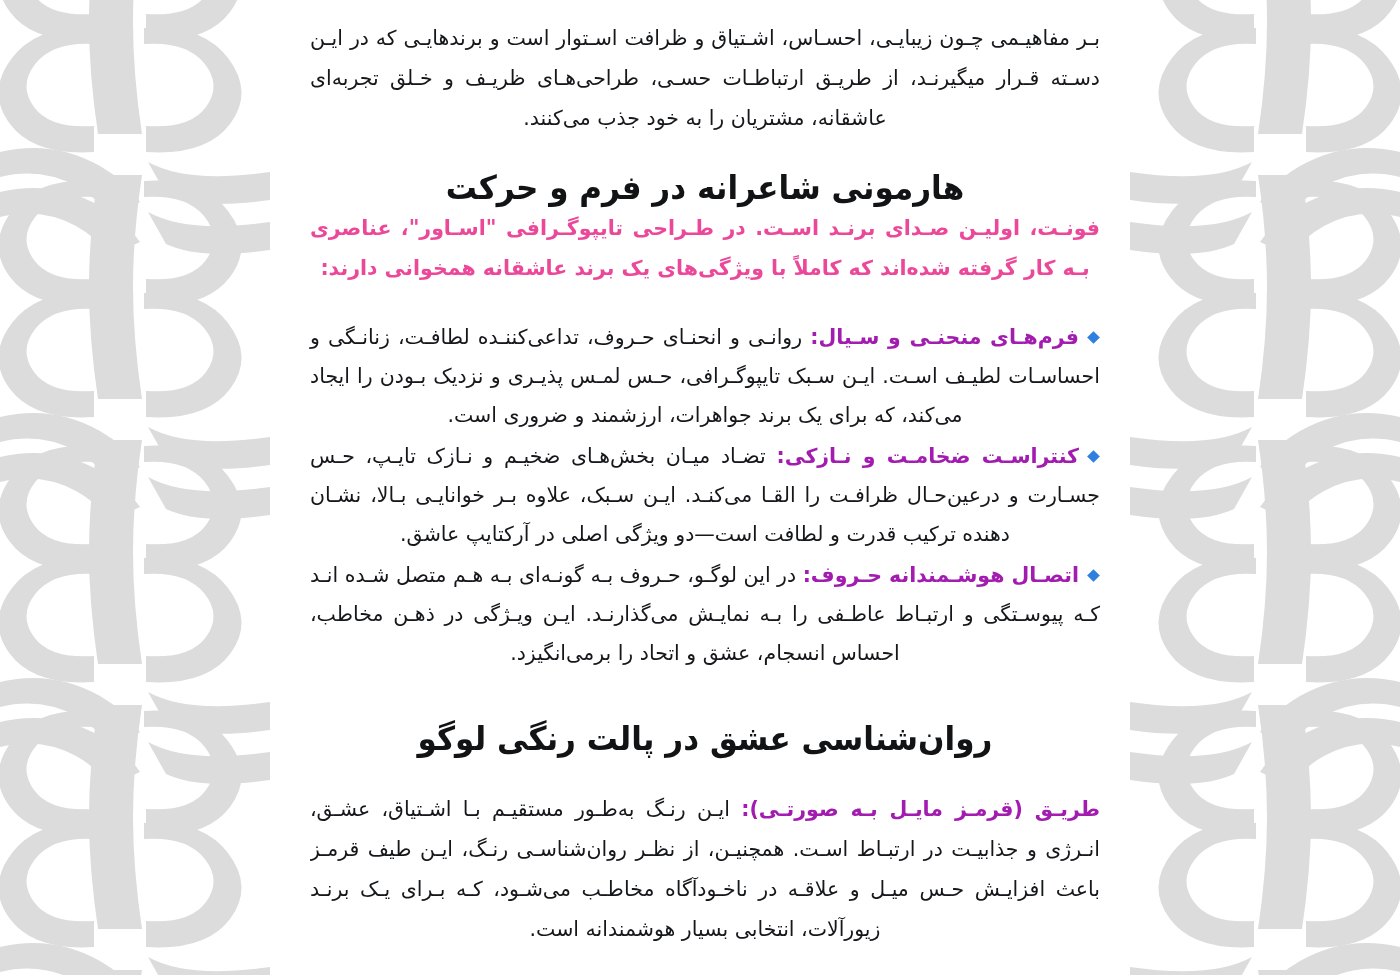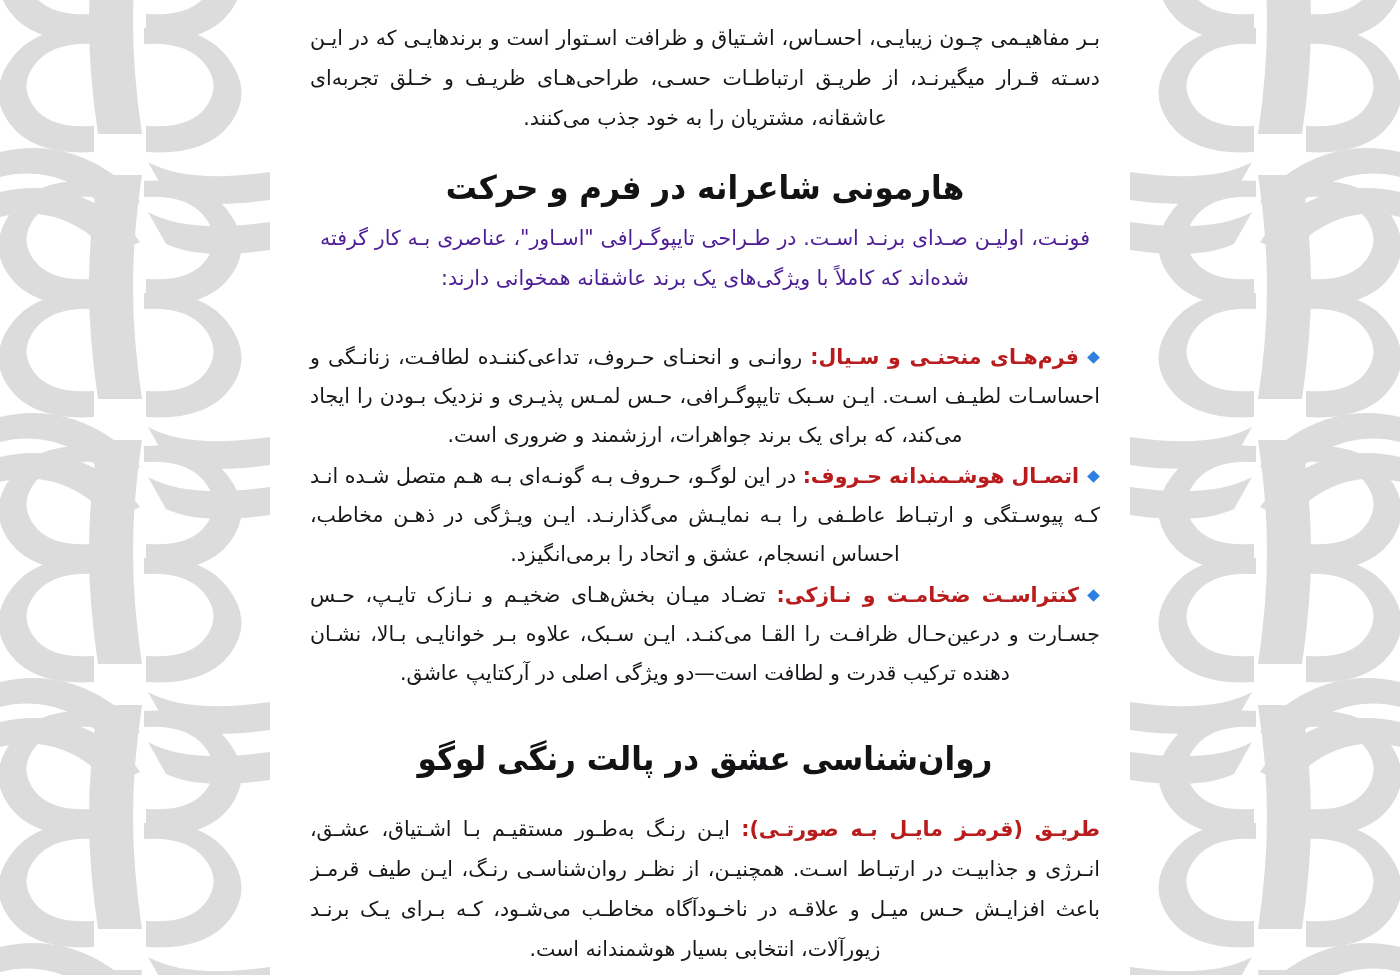--- a/index.html
+++ b/index.html
@@ -61,27 +61,27 @@
     color: #121315;
     text-align: center;
     margin: 0;
     letter-spacing: -0.9px;
     transform: scaleX(0.94);
     transform-origin: center;
     white-space: nowrap;
   }
 
   .intro {
-    font-weight: 400;
+    font-weight: 700;
     font-size: 20.5px;
     line-height: 40px;
-    color: #4c1d95;
+    color: #ec4899;
     text-align: justify;
     text-align-last: center;
-    margin: 10px;
+    margin: 0;
   }
 
   
   ul.bullets {
     list-style: none;
     margin: 0;
     padding: 0;
   }
   ul.bullets li {
     position: relative;
@@ -98,21 +98,21 @@
     width: 9px;
     height: 9px;
     background: #2f7fe0;
     transform: rotate(45deg);
     margin-left: 10px;
     margin-right: 2px;
     vertical-align: 2px;
   }
   .b-term {
     font-weight: 800;
-    color: #b91c1c;
+    color: #a21caf;
   }
 
   .spacer-sm { height: 18px; }
   .spacer-md { height: 30px; }
   .spacer-lg { height: 44px; }
 
   
   .clipped {
     overflow: hidden;
   }
@@ -177,25 +177,25 @@
 
     <p class="intro">فونـت، اولیـن صـدای برنـد اسـت. در طـراحی تایپوگـرافی "اسـاور"، عناصری بـه کار گرفته شده‌اند که کاملاً با ویژگی‌های یک برند عاشقانه همخوانی دارند:</p>
 
     <div class="spacer-md"></div>
 
     <ul class="bullets">
       <li>
         <span class="bullet-mark"></span><span class="b-term">فرم‌هـای منحنـی و سـیال:</span><span> روانـی و انحنـای حـروف، تداعی‌کننـده لطافـت، زنانـگی و احساسـات لطیـف اسـت. ایـن سـبک تایپوگـرافی، حـس لمـس پذیـری و نزدیک بـودن را ایجاد می‌کند، که برای یک برند جواهرات، ارزشمند و ضروری است.</span>
       </li>
       <li>
+        <span class="bullet-mark"></span><span class="b-term">کنتراسـت ضخامـت و نـازکی:</span><span> تضـاد میـان بخش‌هـای ضخیـم و نـازک تایـپ، حـس جسـارت و درعین‌حـال ظرافـت را القـا می‌کنـد. ایـن سـبک، علاوه بـر خوانایـی بـالا، نشـان دهنده ترکیب قدرت و لطافت است—دو ویژگی اصلی در آرکتایپ عاشق.</span>
+      </li>
+      <li>
         <span class="bullet-mark"></span><span class="b-term">اتصـال هوشـمندانه حـروف:</span><span> در این لوگـو، حـروف بـه گونـه‌ای بـه هـم متصل شـده انـد کـه پیوسـتگی و ارتبـاط عاطـفی را بـه نمایـش می‌گذارنـد. ایـن ویـژگی در ذهـن مخاطب، احساس انسجام، عشق و اتحاد را برمی‌انگیزد.</span>
       </li>
-      <li>
-        <span class="bullet-mark"></span><span class="b-term">کنتراسـت ضخامـت و نـازکی:</span><span> تضـاد میـان بخش‌هـای ضخیـم و نـازک تایـپ، حـس جسـارت و درعین‌حـال ظرافـت را القـا می‌کنـد. ایـن سـبک، علاوه بـر خوانایـی بـالا، نشـان دهنده ترکیب قدرت و لطافت است—دو ویژگی اصلی در آرکتایپ عاشق.</span>
-      </li>
     </ul>
 
     <div class="spacer-lg"></div>
 
     <h2 class="heading">روان‌شناسی عشق در پالت رنگی لوگو</h2>
 
 
     <div class="spacer-md"></div>
 
     <p class="para clipped"><span class="b-term">طریـق (قرمـز مایـل بـه صورتـی):</span><span> ایـن رنـگ به‌طـور مستقیـم بـا اشـتیاق، عشـق، انـرژی و جذابیـت در ارتبـاط اسـت. همچنیـن، از نظـر روان‌شناسـی رنـگ، ایـن طیف قرمـز باعث افزایـش حـس میـل و علاقـه در ناخـودآگاه مخاطـب می‌شـود، کـه بـرای یـک برنـد زیورآلات، انتخابی بسیار هوشمندانه است.</span></p>

